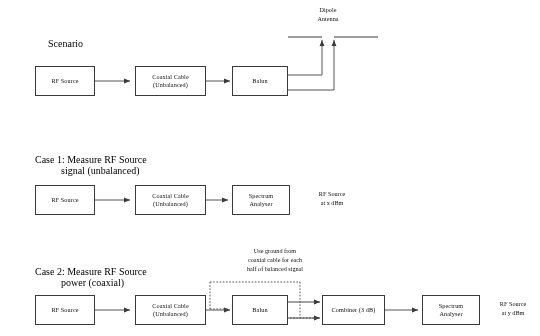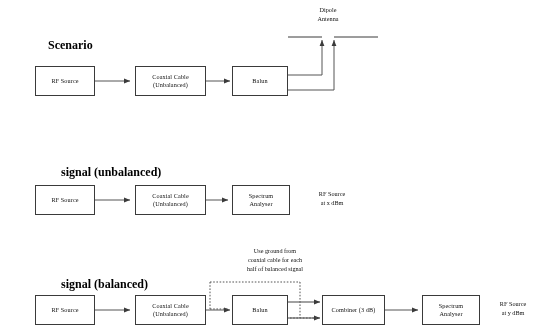--- a/index.html
+++ b/index.html
@@ -26,22 +26,22 @@
     font-size:6.2px;
     line-height:1.35;
     letter-spacing:.1px;
     color:#111;
     z-index:3;
   }
   .node span{display:block;padding:0 2px;}
 
   .heading{
     position:absolute;
-    font-weight:bold;
-    font-size:12px;
+    font-weight:normal;
+    font-size:10px;
     line-height:1.5;
     color:#000;
     white-space:pre;
     z-index:2;
   }
 
   .note{
     position:absolute;
     font-size:6.2px;
     line-height:1.45;
@@ -106,40 +106,42 @@
 
   <div class="node" style="left:135px;top:66px;width:71px;height:30px;">
     <span style="white-space:pre-line;">Coaxial Cable
 (Unbalanced)</span>
   </div>
 
   <div class="node" style="left:232px;top:66px;width:56px;height:30px;">
     <span>Balun</span>
   </div>
 
+  <div class="heading" style="left:35px;top:152px;">Case 1: Measure RF Source</div>
   <div class="heading" style="left:61px;top:163px;">signal (unbalanced)</div>
 
   <div class="node" style="left:35px;top:185px;width:60px;height:30px;">
     <span>RF Source</span>
   </div>
 
   <div class="node" style="left:135px;top:185px;width:71px;height:30px;">
     <span style="white-space:pre-line;">Coaxial Cable
 (Unbalanced)</span>
   </div>
 
   <div class="node" style="left:232px;top:185px;width:58px;height:30px;">
     <span style="white-space:pre-line;">Spectrum
 Analyser</span>
   </div>
 
   <div class="note" style="left:300px;top:190px;width:64px;">RF Source
 at x dBm</div>
 
-  <div class="heading" style="left:61px;top:275px;">signal (balanced)</div>
+  <div class="heading" style="left:35px;top:264px;">Case 2: Measure RF Source</div>
+  <div class="heading" style="left:61px;top:275px;">power (coaxial)</div>
 
   <div class="note" style="left:221px;top:247px;width:108px;">Use ground from
 coaxial cable for each
 half of balanced signal</div>
 
   <div class="node" style="left:35px;top:295px;width:60px;height:30px;">
     <span>RF Source</span>
   </div>
 
   <div class="node" style="left:135px;top:295px;width:71px;height:30px;">

